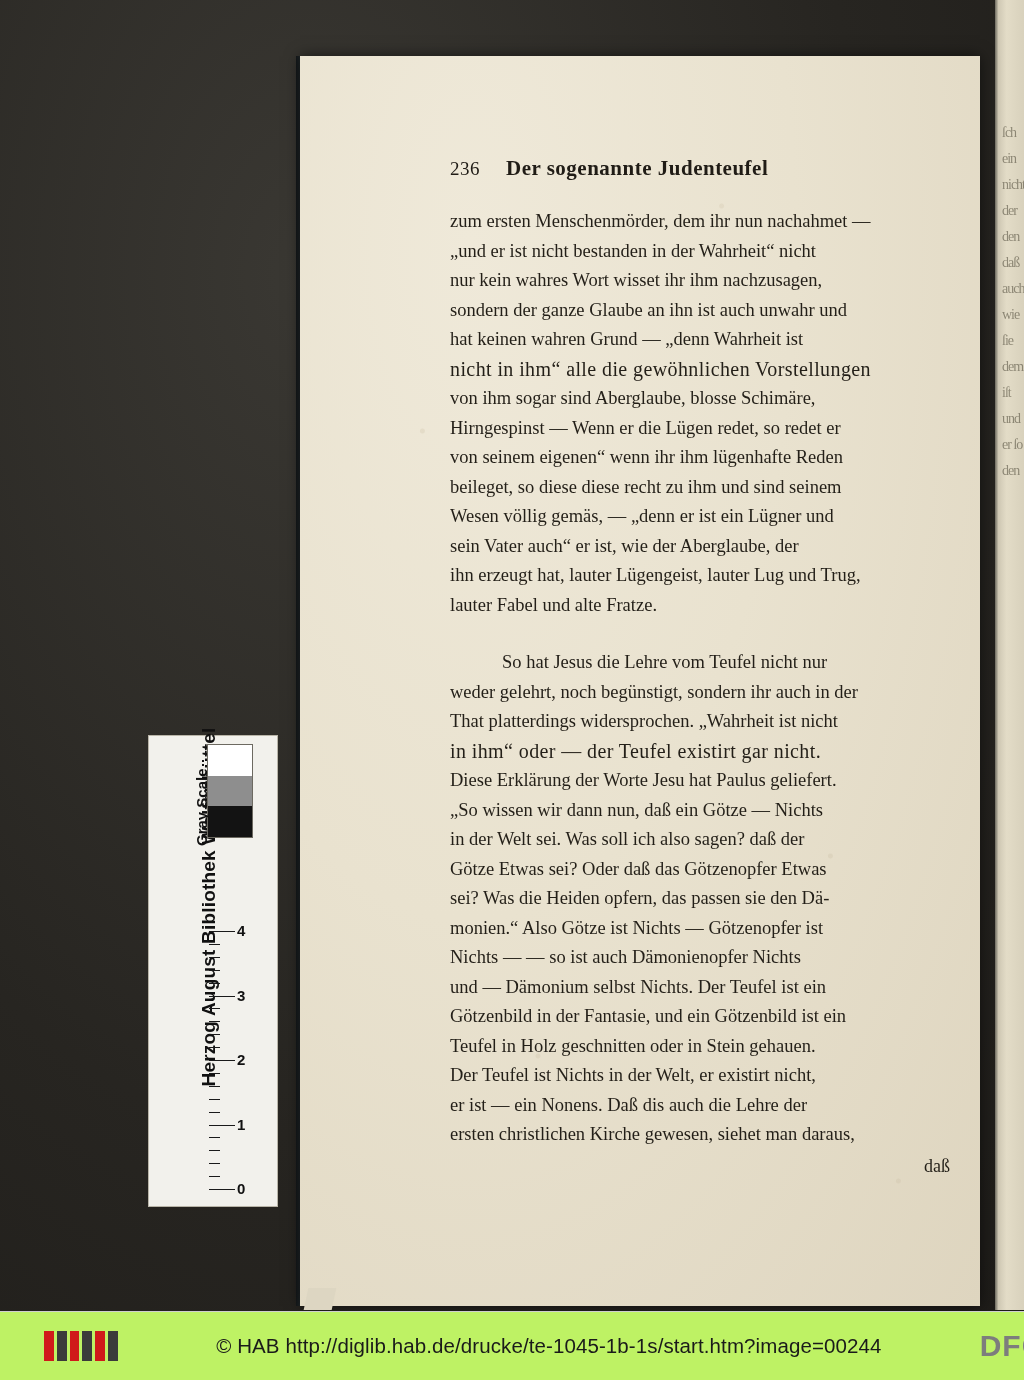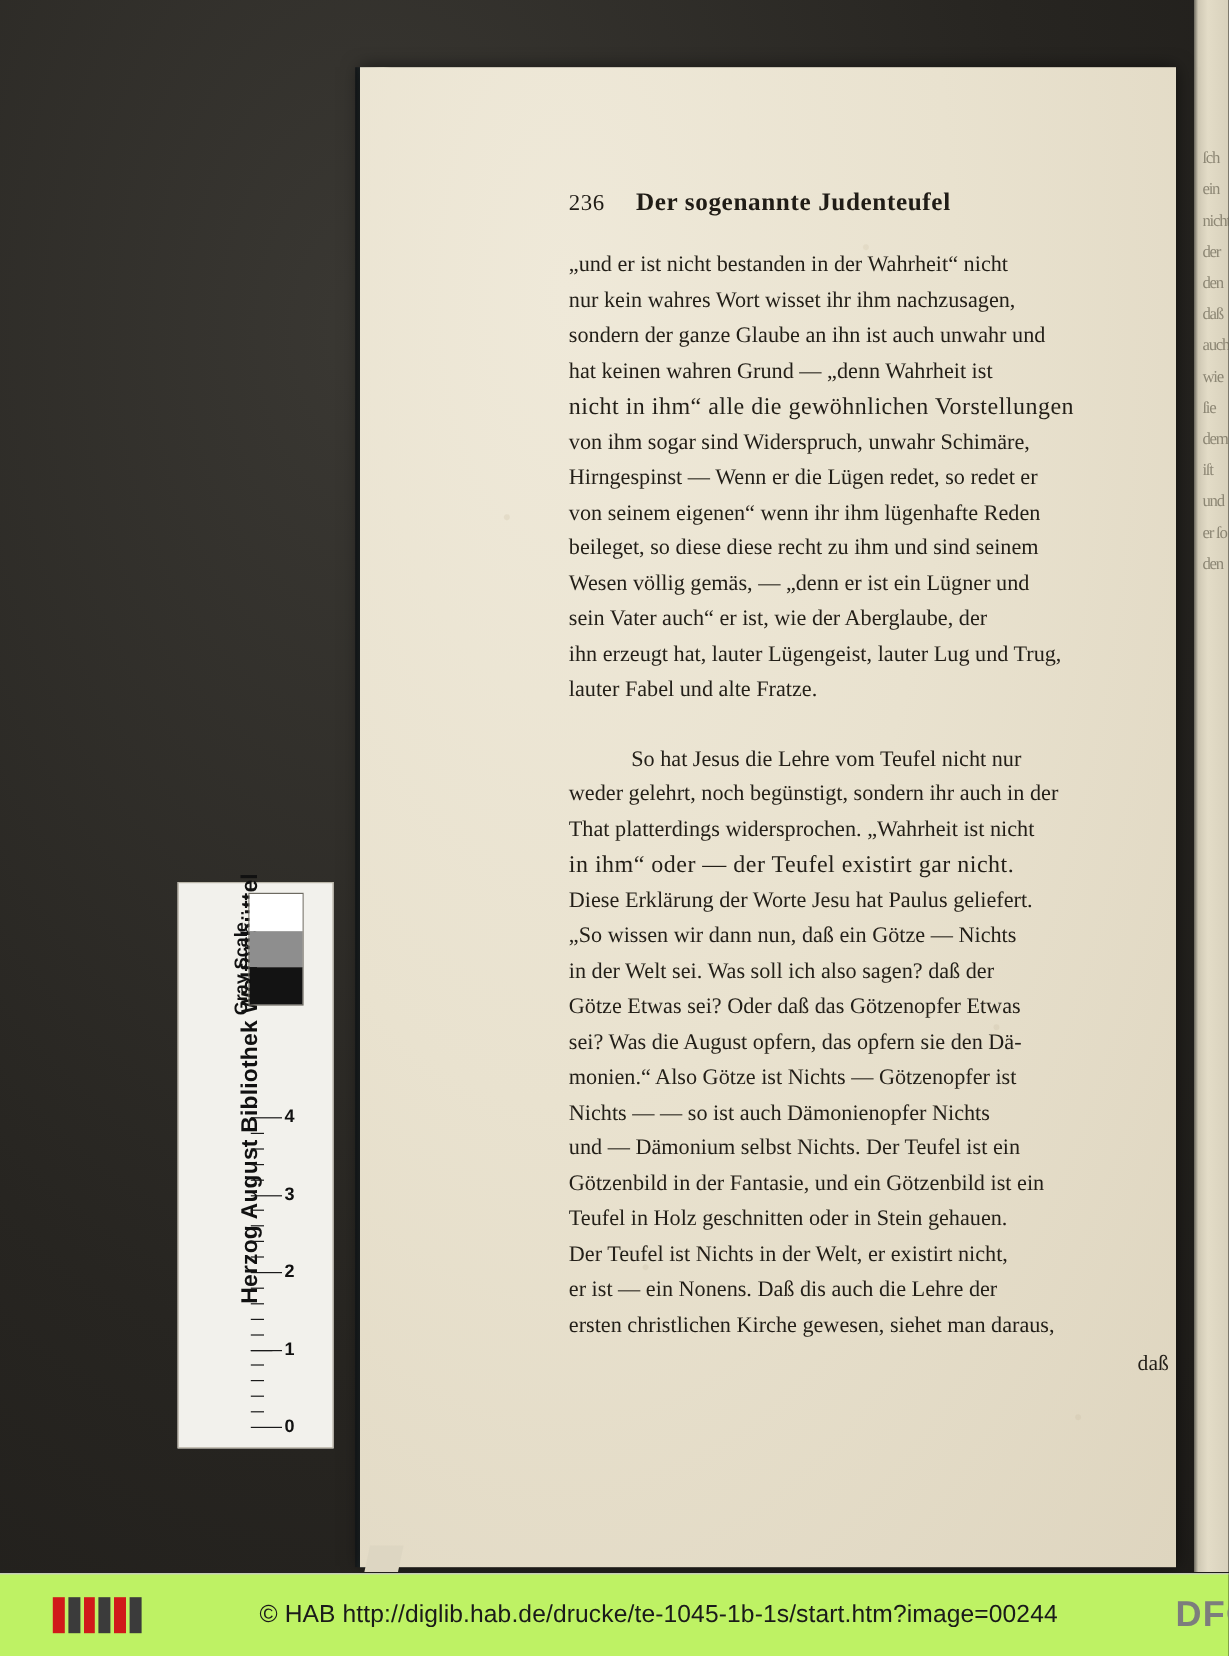--- a/index.html
+++ b/index.html
@@ -102,21 +102,20 @@
     transform: skewX(-12deg);
   }
 
   
   .textblock {
     position: absolute;
     left: 150px;
     top: 100px;
     width: 500px;
     color: #201c16;
-    margin-left: 24px;
   }
 
   .headline {
     font-size: 21px;
     letter-spacing: .5px;
     margin-bottom: 26px;
     white-space: nowrap;
   }
   .headline .pageno {
     margin-right: 26px;
@@ -271,45 +270,46 @@
   <div class="page">
     <div class="page-grain"></div>
 
     <div class="textblock">
 
       <div class="headline">
         <span class="pageno">236</span><span class="title">Der sogenannte Judenteufel</span>
       </div>
 
       <div class="para first">
+        <span class="ln">zum ersten Menschenmörder, dem ihr nun nachahmet —</span>
         <span class="ln">„und er ist nicht bestanden in der Wahrheit“ nicht</span>
         <span class="ln">nur kein wahres Wort wisset ihr ihm nachzusagen,</span>
         <span class="ln">sondern der ganze Glaube an ihn ist auch unwahr und</span>
         <span class="ln">hat keinen wahren Grund — „denn Wahrheit ist</span>
         <span class="ln em-big">nicht in ihm“ alle die gewöhnlichen Vorstellungen</span>
-        <span class="ln">von ihm sogar sind Widerspruch, unwahr Schimäre,</span>
+        <span class="ln">von ihm sogar sind Aberglaube, blosse Schimäre,</span>
         <span class="ln">Hirngespinst — Wenn er die Lügen redet, so redet er</span>
         <span class="ln">von seinem eigenen“ wenn ihr ihm lügenhafte Reden</span>
         <span class="ln">beileget, so diese diese recht zu ihm und sind seinem</span>
         <span class="ln">Wesen völlig gemäs, — „denn er ist ein Lügner und</span>
         <span class="ln">sein Vater auch“ er ist, wie der Aberglaube, der</span>
         <span class="ln">ihn erzeugt hat, lauter Lügengeist, lauter Lug und Trug,</span>
         <span class="ln">lauter Fabel und alte Fratze.</span>
       </div>
 
       <div class="para second">
         <span class="ln">So hat Jesus die Lehre vom Teufel nicht nur</span>
         <span class="ln">weder gelehrt, noch begünstigt, sondern ihr auch in der</span>
         <span class="ln">That platterdings widersprochen.  „Wahrheit ist nicht</span>
         <span class="ln em-big">in ihm“ oder — der Teufel existirt gar nicht.</span>
         <span class="ln">Diese Erklärung der Worte Jesu hat Paulus geliefert.</span>
         <span class="ln">„So wissen wir dann nun, daß ein Götze — Nichts</span>
         <span class="ln">in der Welt sei.  Was soll ich also sagen? daß der</span>
         <span class="ln">Götze Etwas sei? Oder daß das Götzenopfer Etwas</span>
-        <span class="ln">sei? Was die August opfern, das opfern sie den Dä-</span>
+        <span class="ln">sei? Was die Heiden opfern, das passen sie den Dä-</span>
         <span class="ln">monien.“  Also Götze ist Nichts — Götzenopfer ist</span>
         <span class="ln">Nichts — — so ist auch Dämonienopfer Nichts</span>
         <span class="ln">und — Dämonium selbst Nichts.  Der Teufel ist ein</span>
         <span class="ln">Götzenbild in der Fantasie, und ein Götzenbild ist ein</span>
         <span class="ln">Teufel in Holz geschnitten oder in Stein gehauen.</span>
         <span class="ln">Der Teufel ist Nichts in der Welt, er existirt nicht,</span>
         <span class="ln">er ist — ein Nonens.  Daß dis auch die Lehre der</span>
         <span class="ln">ersten christlichen Kirche gewesen, siehet man daraus,</span>
         <span class="catch">daß</span>
       </div>

